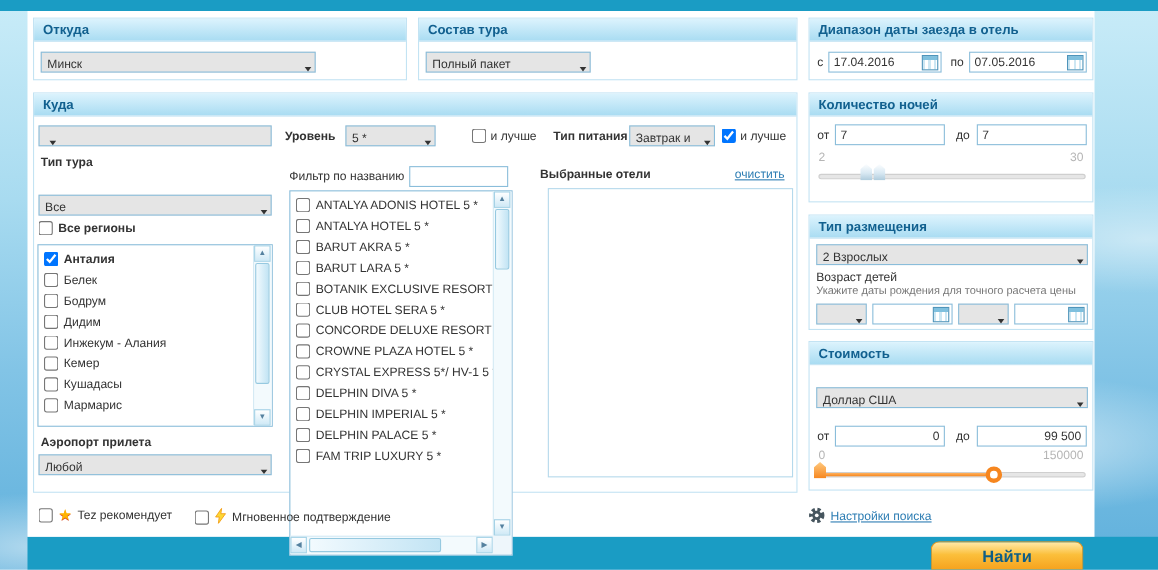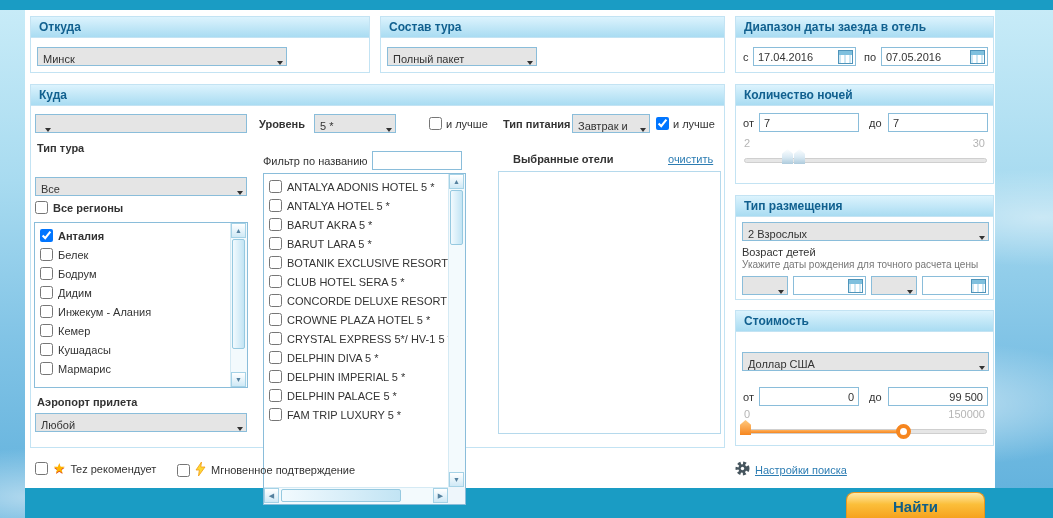--- a/index.html
+++ b/index.html
@@ -120,21 +120,21 @@
 
     <span class="lbl b" style="left:6px;top:57px;">Тип тура</span>
     <div class="dd" style="left:4px;top:92px;width:212px;">
       <span class="val">Все</span>
       <span class="arr"></span>
     </div>
 
     <span class="lbl" style="left:232px;top:70px;">Фильтр по названию</span>
     <input class="inp" style="left: 341px; top: 66px; width: 90px;" value="">
 
-    <span class="lbl b" style="left:482px;top:68px;">Выбранные отели</span>
+    <span class="lbl b" style="left:460px;top:68px;">Выбранные отели</span>
     <span class="lbl link" style="left:637px;top:68px;">очистить</span>
 
     <input type="checkbox" style="position: absolute; left: 4px; top: 116px; width: 13px; height: 13px;">
     <span class="lbl b" style="left:22px;top:117px;">Все регионы</span>
 
     <div class="list" style="left:3px;top:137px;width:214px;height:166px;">
       <div class="rows">
         <label class="li b">
             <input type="checkbox" checked="" style="">
             <span>Анталия</span>

